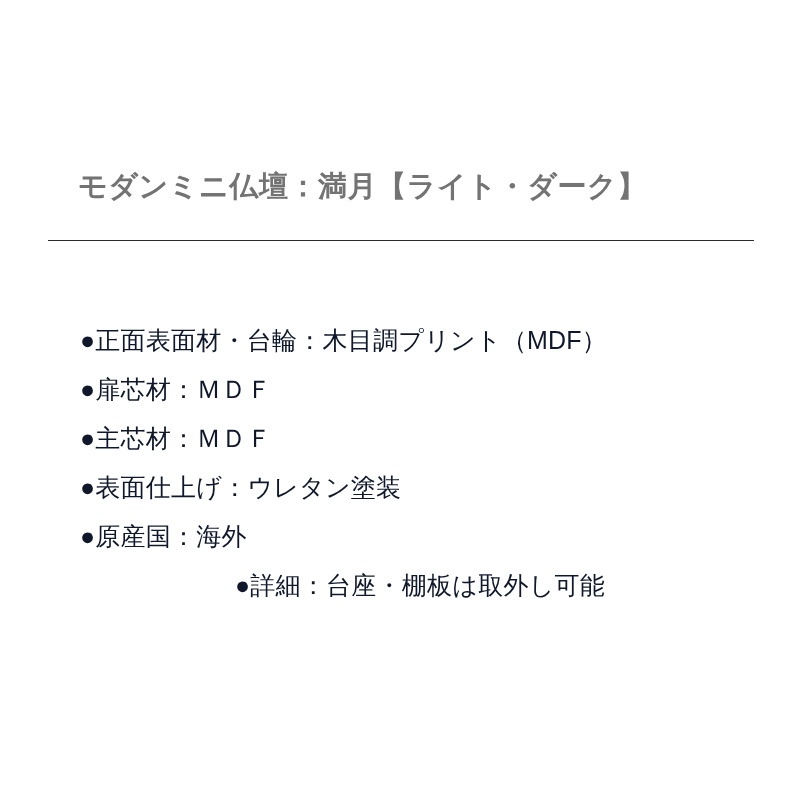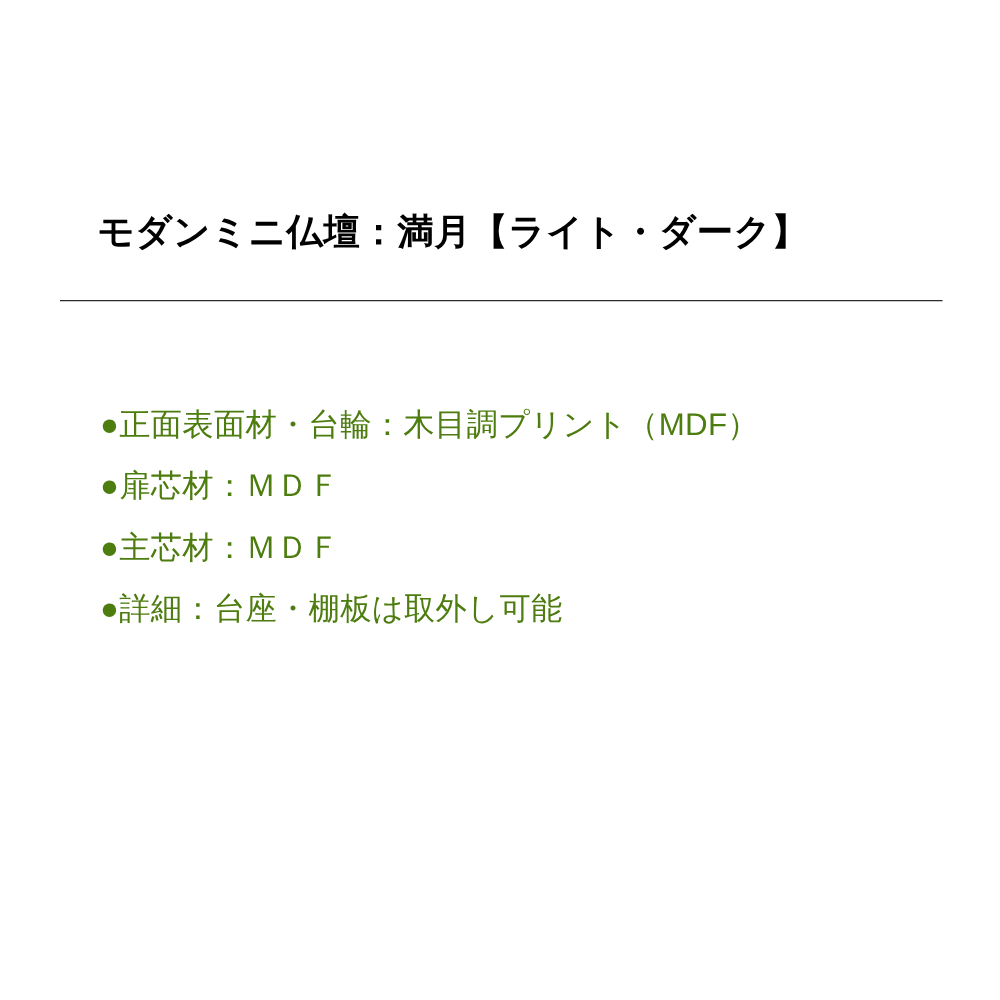--- a/index.html
+++ b/index.html
@@ -22,21 +22,21 @@
     background: #ffffff;
   }
   .title {
     position: absolute;
     left: 78px;
     top: 148px;
     width: 660px;
     font-size: 29px;
     line-height: 1.35;
     letter-spacing: 0.02em;
-    color: #000000;
+    color: #737373;
     white-space: nowrap;
   }
   .divider {
     position: absolute;
     left: 48px;
     top: 240px;
     width: 706px;
     height: 1px;
     background: #2b2b2b;
   }
@@ -46,37 +46,40 @@
     top: 328px;
     width: 680px;
     margin: 0;
     padding: 0;
     list-style: none;
   }
   .spec-item {
     font-size: 25px;
     line-height: 1.0;
     letter-spacing: 0.01em;
-    color: #4d7c0f;
+    color: #0f172a;
     margin: 0 0 24px 0;
     white-space: nowrap;
   }
   .spec-item:last-child {
     margin-bottom: 0;
+    text-align: center;
   }
 </style>
 </head>
 <body>
 
 <div class="page">
 
   <h1 class="title">モダンミニ仏壇：満月【ライト・ダーク】</h1>
 
   <div class="divider"></div>
 
   <ul class="spec-list">
     <li class="spec-item">●正面表面材・台輪：木目調プリント（MDF）</li>
     <li class="spec-item">●扉芯材：ＭＤＦ</li>
     <li class="spec-item">●主芯材：ＭＤＦ</li>
+    <li class="spec-item">●表面仕上げ：ウレタン塗装</li>
+    <li class="spec-item">●原産国：海外</li>
     <li class="spec-item">●詳細：台座・棚板は取外し可能</li>
   </ul>
 
 </div>
 
 </body></html>

